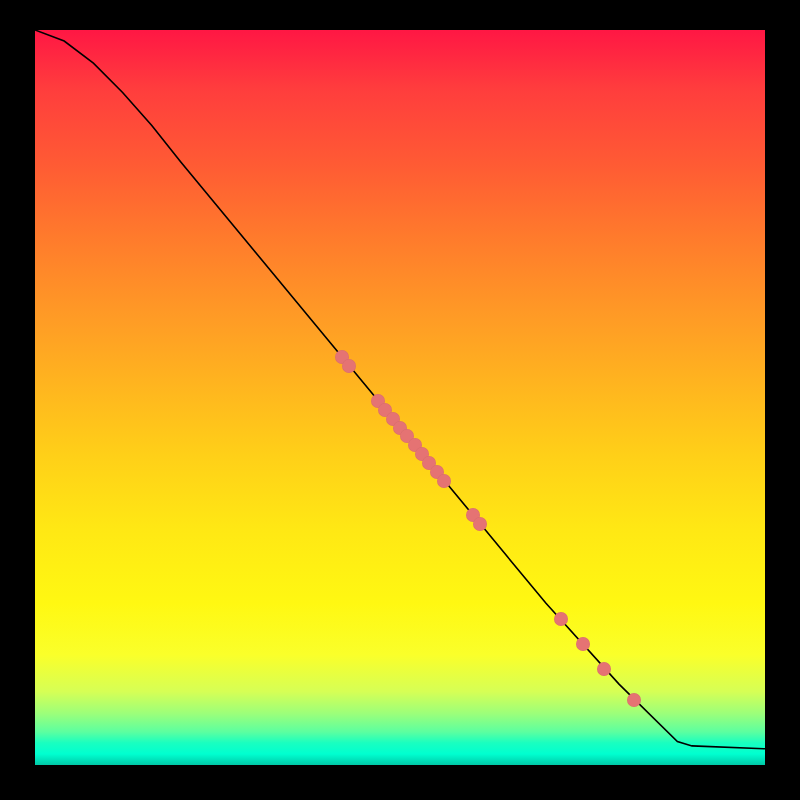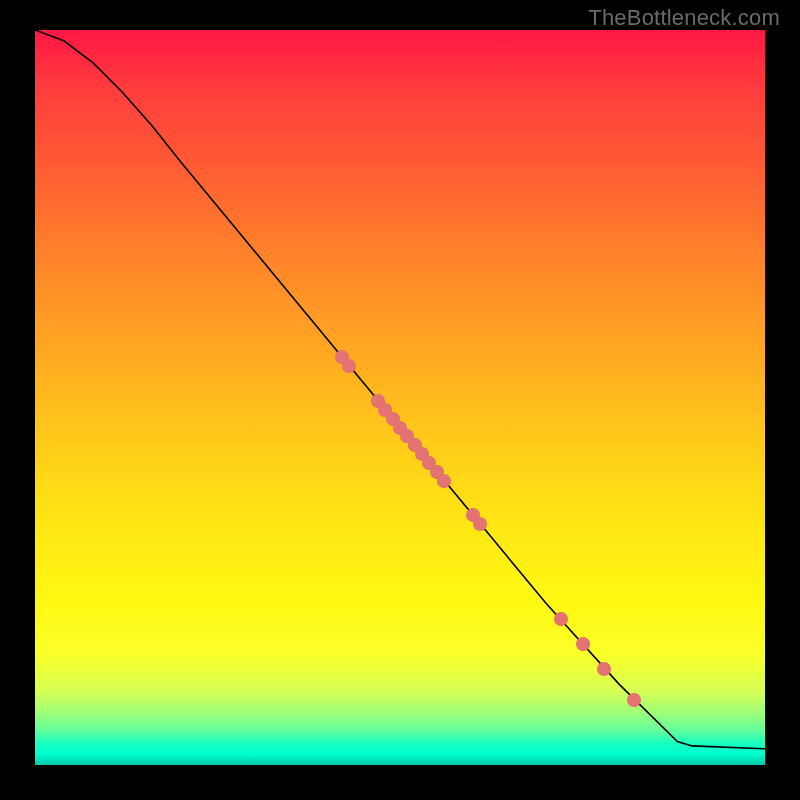--- a/index.html
+++ b/index.html
@@ -72,21 +72,20 @@
     margin-top: -7px;
     border-radius: 50%;
     background: #e57373;
     box-shadow: 0 0 0 0.5px rgba(0,0,0,0.05) inset;
   }
 </style>
 </head>
 <body>
 <div class="stage">
 
-  <div class="watermark">TheBottleneck.com</div>
 
   <div class="plot">
     <div class="gradient"></div>
 
     <svg class="curve" viewBox="0 0 730 735" preserveAspectRatio="none">
       <path id="curve-path" fill="none" stroke="#000000" stroke-width="1.6" d="M 0.0 0.0 L 29.2 11.0 L 58.4 33.1 L 87.6 62.5 L 116.8 95.5 L 146.0 132.3 L 219.0 220.5 L 292.0 308.7 L 365.0 396.9 L 438.0 485.1 L 511.0 573.3 L 584.0 654.1 L 642.4 711.5 L 657.0 715.9 L 730.0 718.8"></path>
     </svg>
 
     <div id="points-layer">
         <div class="pt" style="left: 306.6px; top: 327.075px; background: rgb(229, 115, 115);"></div>

